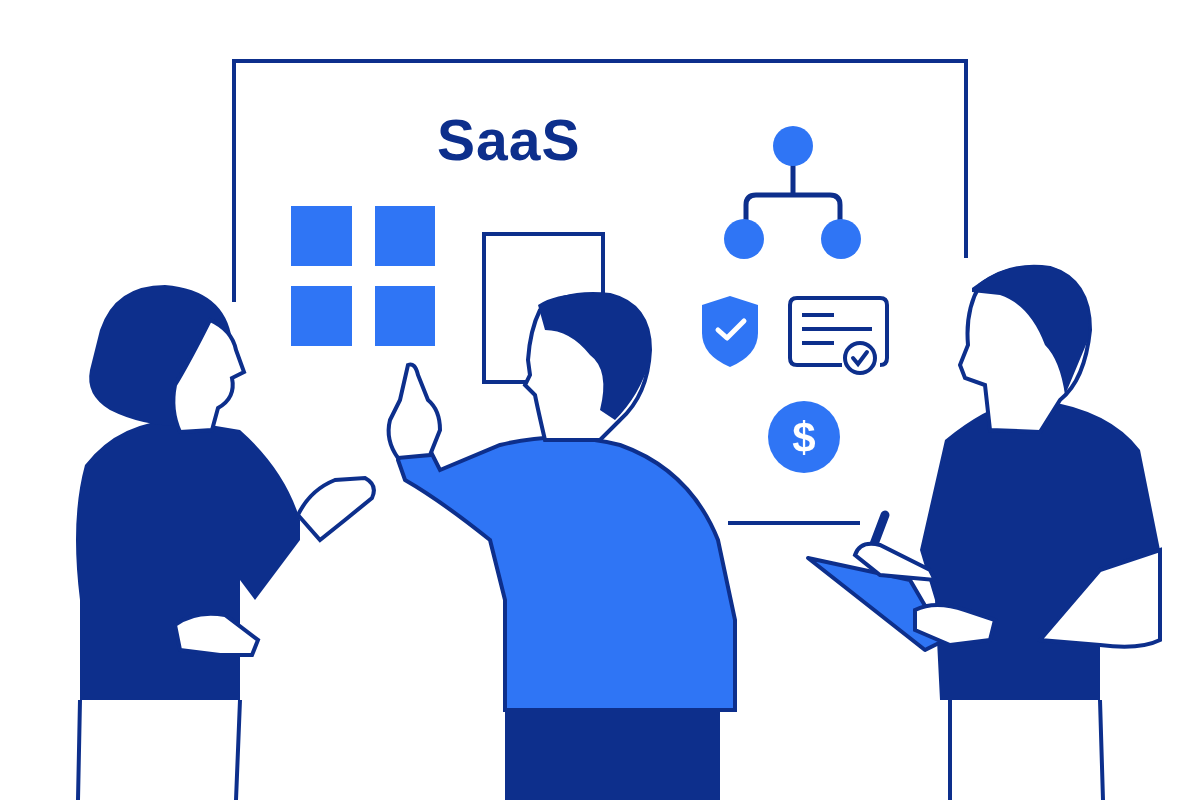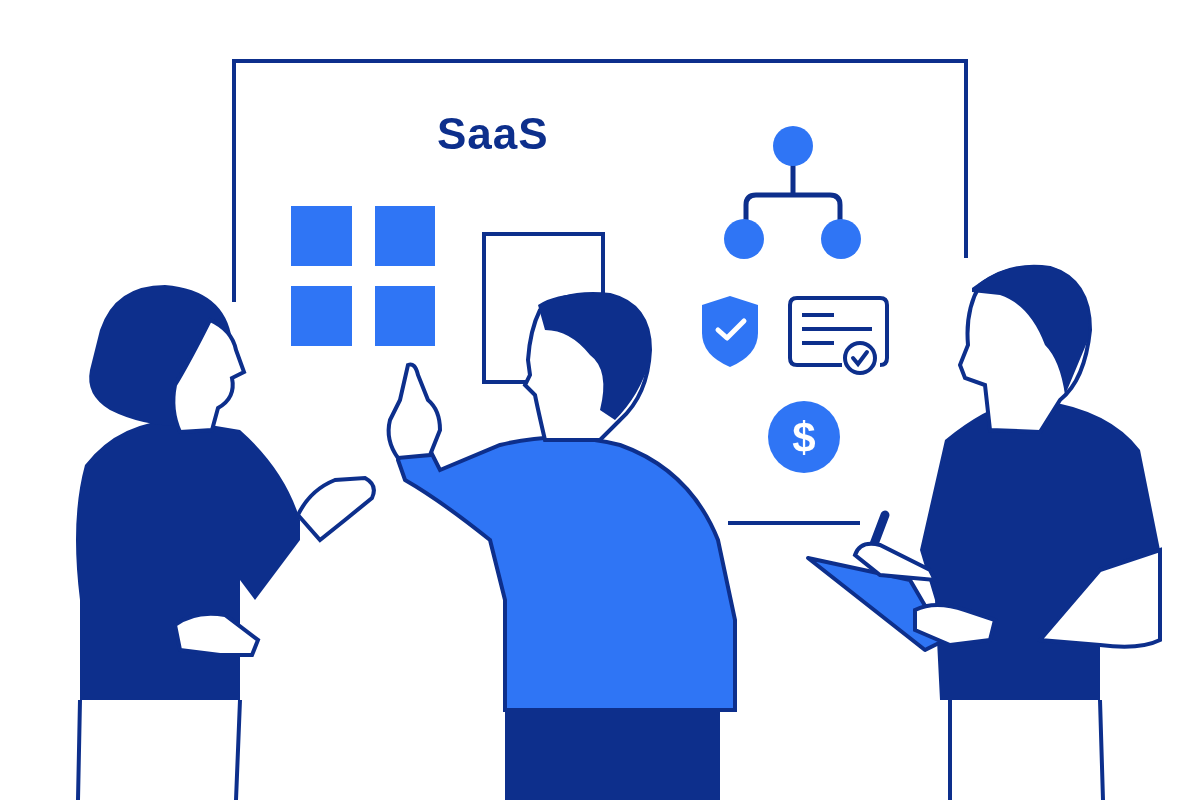--- a/index.html
+++ b/index.html
@@ -1,19 +1,19 @@
 <!DOCTYPE html>
 <html><head>
 <meta charset="utf-8">
 <style>
   html, body { margin:0; padding:0; background:#ffffff; }
   body { width:1200px; height:800px; overflow:hidden; position:relative;
          font-family: "Liberation Sans", sans-serif; }
   .scene { position:absolute; left:0; top:0; width:1200px; height:800px; }
-  .title-text { position:absolute; left:437px; top:112px; font-size:44px; font-weight:700;
+  .title-text { position:absolute; left:437px; top:112px; font-size:57px; font-weight:700;
                 color:#0d2f8c; letter-spacing:1px; line-height:1; font-family:"Liberation Sans", sans-serif; }
 </style>
 </head>
 <body>
 
 <svg class="scene" viewBox="0 0 1200 800" xmlns="http://www.w3.org/2000/svg">
 
   <g fill="none" stroke="#0d2f8c" stroke-width="4">
     <polyline points="234,302 234,61 966,61 966,258"></polyline>
     <line x1="728" y1="523" x2="860" y2="523"></line>

